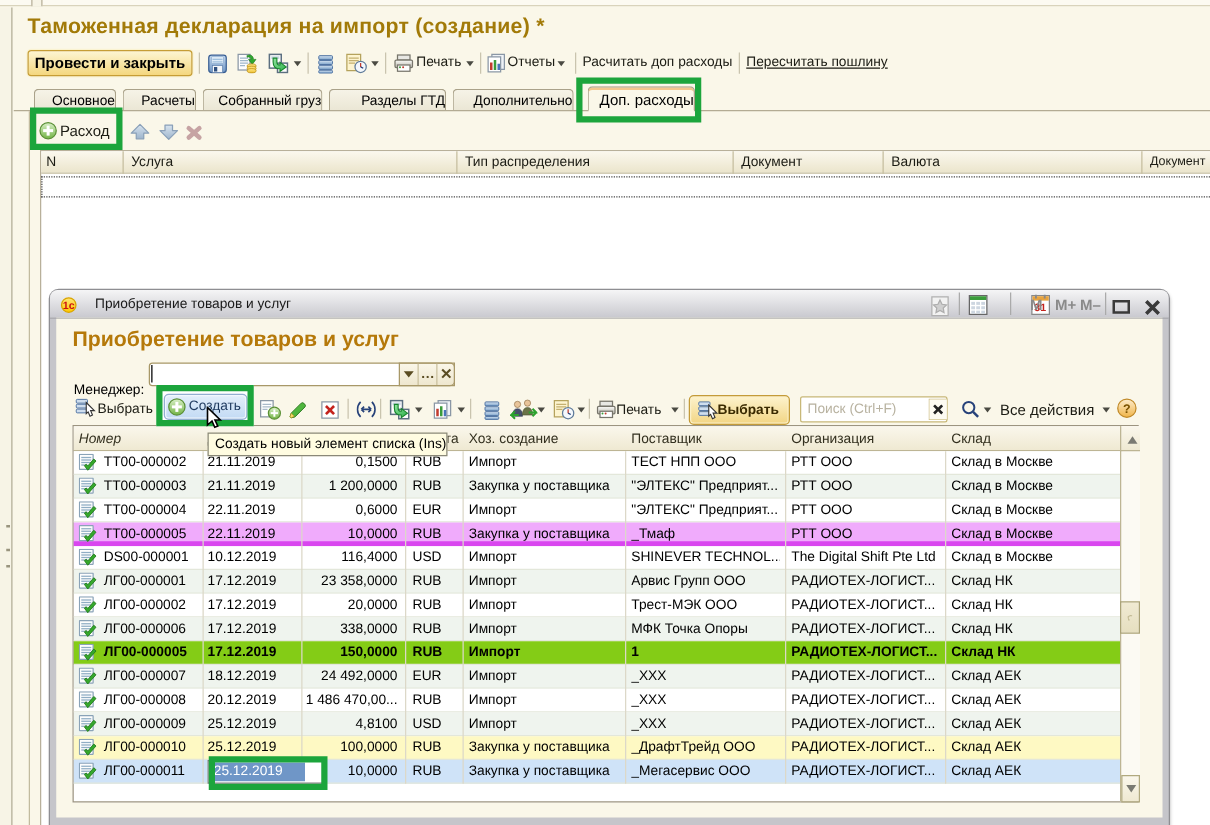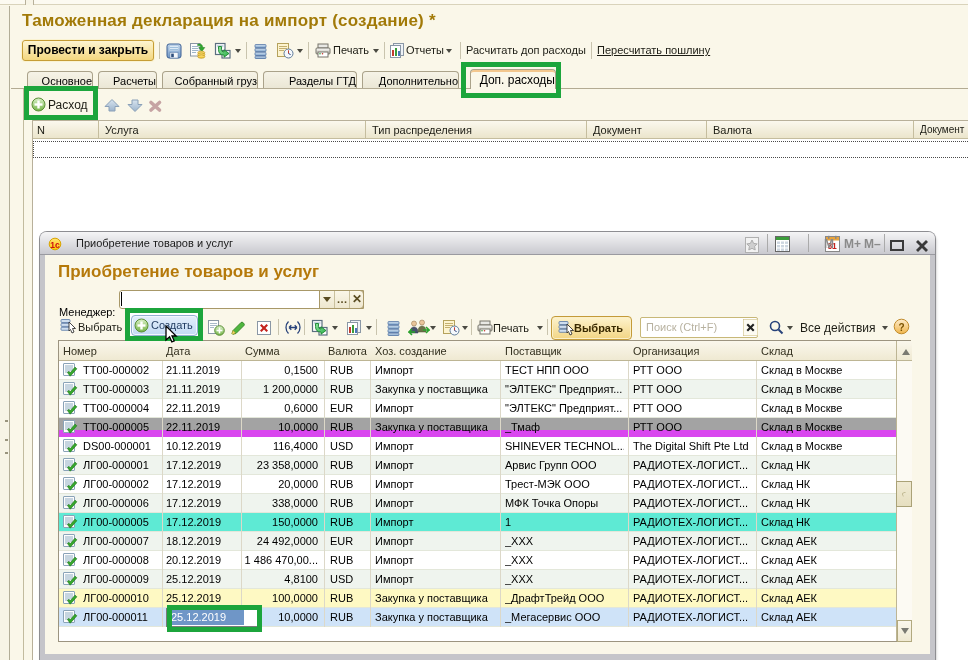--- a/index.html
+++ b/index.html
@@ -476,21 +476,21 @@
             <stop offset="0" stop-color="#fdeccc"></stop>
             <stop offset="1" stop-color="#f0b54a"></stop>
           </linearGradient>
         </defs>
         <text x="5.4" y="12.5" font-family="Liberation Sans" font-size="10" font-weight="bold" fill="#7a5200">?</text>
       </svg>
     </div>
 
   <div class="abs" id="dtable" style="left:13px;top:103px;width:853px;height:302px;background:#fff;border:1px solid #9c9480;">
     <div class="abs" style="left:0;top:0;width:853px;height:20px;background:linear-gradient(#faf7ec,#efe9d2);border-bottom:1px solid #bdb594;font-size:11px;">
-      <span class="hl" style="left:4px;">Номер</span>
+      <span class="hl" style="left:4px;font-style:italic;">Номер</span>
       <span class="hl" style="left:107px;">Дата</span>
       <span class="hl" style="left:186px;">Сумма</span>
       <span class="hl" style="left:269px;">Валюта</span>
       <span class="hl" style="left:316px;">Хоз. создание</span>
       <span class="hl" style="left:446px;">Поставщик</span>
       <span class="hl" style="left:574px;">Организация</span>
       <span class="hl" style="left:702px;">Склад</span>
     </div>
     <div id="rows">
         <div class="row" style="top:20px;background:#ffffff;border-bottom:1px solid #e3e7da;">
@@ -546,21 +546,21 @@
           </span>
           <span class="cc1">ТТ00-000004</span>
           <span class="cc2">22.11.2019</span>
           <span class="cc3">0,6000</span>
           <span class="cc4">EUR</span>
           <span class="cc5">Импорт</span>
           <span class="cc6">"ЭЛТЕКС" Предприят...</span>
           <span class="cc7">РТТ ООО</span>
           <span class="cc8">Склад в Москве</span>
         </div>
-        <div class="row" style="top:77px;background:#a3a3a3;border-bottom:7px solid #d946ef;">
+        <div class="row" style="top:77px;background:#f0abfc;border-bottom:4px solid #d946ef;">
           <span style="left:4px;top:2px;">
             <svg width="16" height="15" viewBox="0 0 16 15">
               <rect x="0.5" y="0.5" width="11" height="12" rx="0.5" fill="#fdfdfd" stroke="#8aa3b8"></rect>
               <rect x="2" y="2.5" width="8" height="1" fill="#8fadc4"></rect>
               <rect x="2" y="4.5" width="8" height="1" fill="#8fadc4"></rect>
               <rect x="2" y="6.5" width="8" height="1" fill="#8fadc4"></rect>
               <rect x="2" y="8.5" width="5" height="1" fill="#8fadc4"></rect>
               <path d="M4.5 9.5 L7.2 13.2 L13.8 5.8 L12 4.2 L7.2 9.8 L6 8.4 Z" fill="#35a82c" stroke="#217a1a" stroke-width="0.7"></path>
             </svg>
           </span>
@@ -646,21 +646,21 @@
           </span>
           <span class="cc1">ЛГ00-000006</span>
           <span class="cc2">17.12.2019</span>
           <span class="cc3">338,0000</span>
           <span class="cc4">RUB</span>
           <span class="cc5">Импорт</span>
           <span class="cc6">МФК Точка Опоры</span>
           <span class="cc7">РАДИОТЕХ-ЛОГИСТ...</span>
           <span class="cc8">Склад НК</span>
         </div>
-        <div class="row" style="top:172px;background:#5eead4;border-bottom:1px solid #e3e7da;">
+        <div class="row" style="top:172px;background:#84cc16;border-bottom:1px solid #e3e7da;font-weight:bold;">
           <span style="left:4px;top:2px;">
             <svg width="16" height="15" viewBox="0 0 16 15">
               <rect x="0.5" y="0.5" width="11" height="12" rx="0.5" fill="#fdfdfd" stroke="#8aa3b8"></rect>
               <rect x="2" y="2.5" width="8" height="1" fill="#8fadc4"></rect>
               <rect x="2" y="4.5" width="8" height="1" fill="#8fadc4"></rect>
               <rect x="2" y="6.5" width="8" height="1" fill="#8fadc4"></rect>
               <rect x="2" y="8.5" width="5" height="1" fill="#8fadc4"></rect>
               <path d="M4.5 9.5 L7.2 13.2 L13.8 5.8 L12 4.2 L7.2 9.8 L6 8.4 Z" fill="#35a82c" stroke="#217a1a" stroke-width="0.7"></path>
             </svg>
           </span>
@@ -788,20 +788,21 @@
     <div class="abs" style="left:843px;top:8px;width:0;height:0;border-left:4px solid transparent;border-right:4px solid transparent;border-bottom:6px solid #7a7a72;"></div>
     <div class="abs" style="left:837px;top:140px;width:16px;height:26px;background:linear-gradient(#f0ead3,#e6dfc0);border:1px solid #aaa277;"></div>
       <div class="abs" style="left:843px;top:151px;width:5px;height:5px;border-radius:50%;border:1.5px solid #c4bc97;border-right-color:transparent;border-bottom-color:transparent;transform:rotate(-15deg);"></div>
     <div class="abs" style="left:838px;top:279px;width:15px;height:22px;background:linear-gradient(#faf7ec,#efe9d2);border:1px solid #b1a97f;"></div>
     <div class="abs" style="left:842px;top:287px;width:0;height:0;border-left:4px solid transparent;border-right:4px solid transparent;border-top:6px solid #7a7a72;"></div>
 
     <div class="abs" style="left:107px;top:267px;width:93px;height:19px;background:#fff;border:1px solid #7a7a7a;"></div>
     <div class="abs" style="left:109px;top:269px;width:76px;height:15px;background:#6f96c7;color:#fff;font-size:11px;line-height:15px;padding-left:3px;">25.12.2019</div>
   </div>
 
+  <div class="abs" style="left:121px;top:109px;width:192px;height:19px;background:#fffce1;border:1px solid #8a8878;font-size:11px;line-height:17px;padding-left:5px;white-space:nowrap;z-index:40;">Создать новый элемент списка (Ins)</div>
 
   <div class="icon" id="i-cursor" style="left:118px;top:88px;z-index:60;">
       <svg width="16" height="19" viewBox="0 0 16 19">
         <path d="M3 1 L3 15 L6.6 11.8 L8.8 16.8 L11.2 15.8 L9 11 L13.2 11 Z" fill="#fff" stroke="#000" stroke-width="1.3"></path>
       </svg>
     </div>
 
   <div class="gbox" style="left:122px;top:368px;width:95px;height:27px;"></div>
 </div>
 

